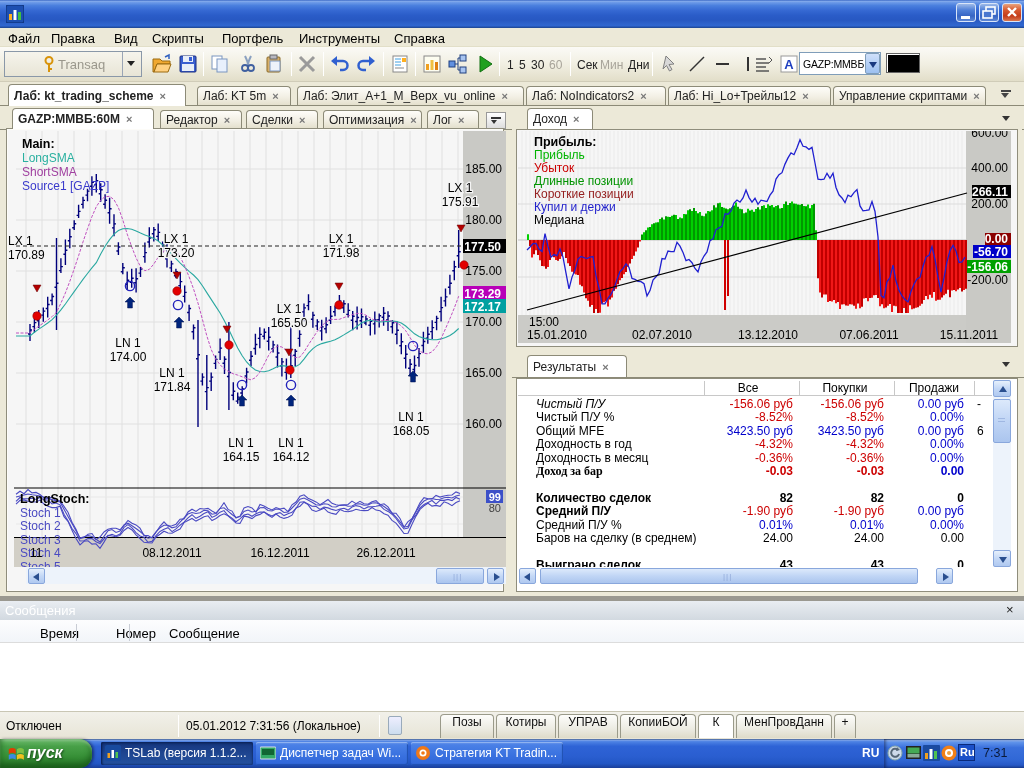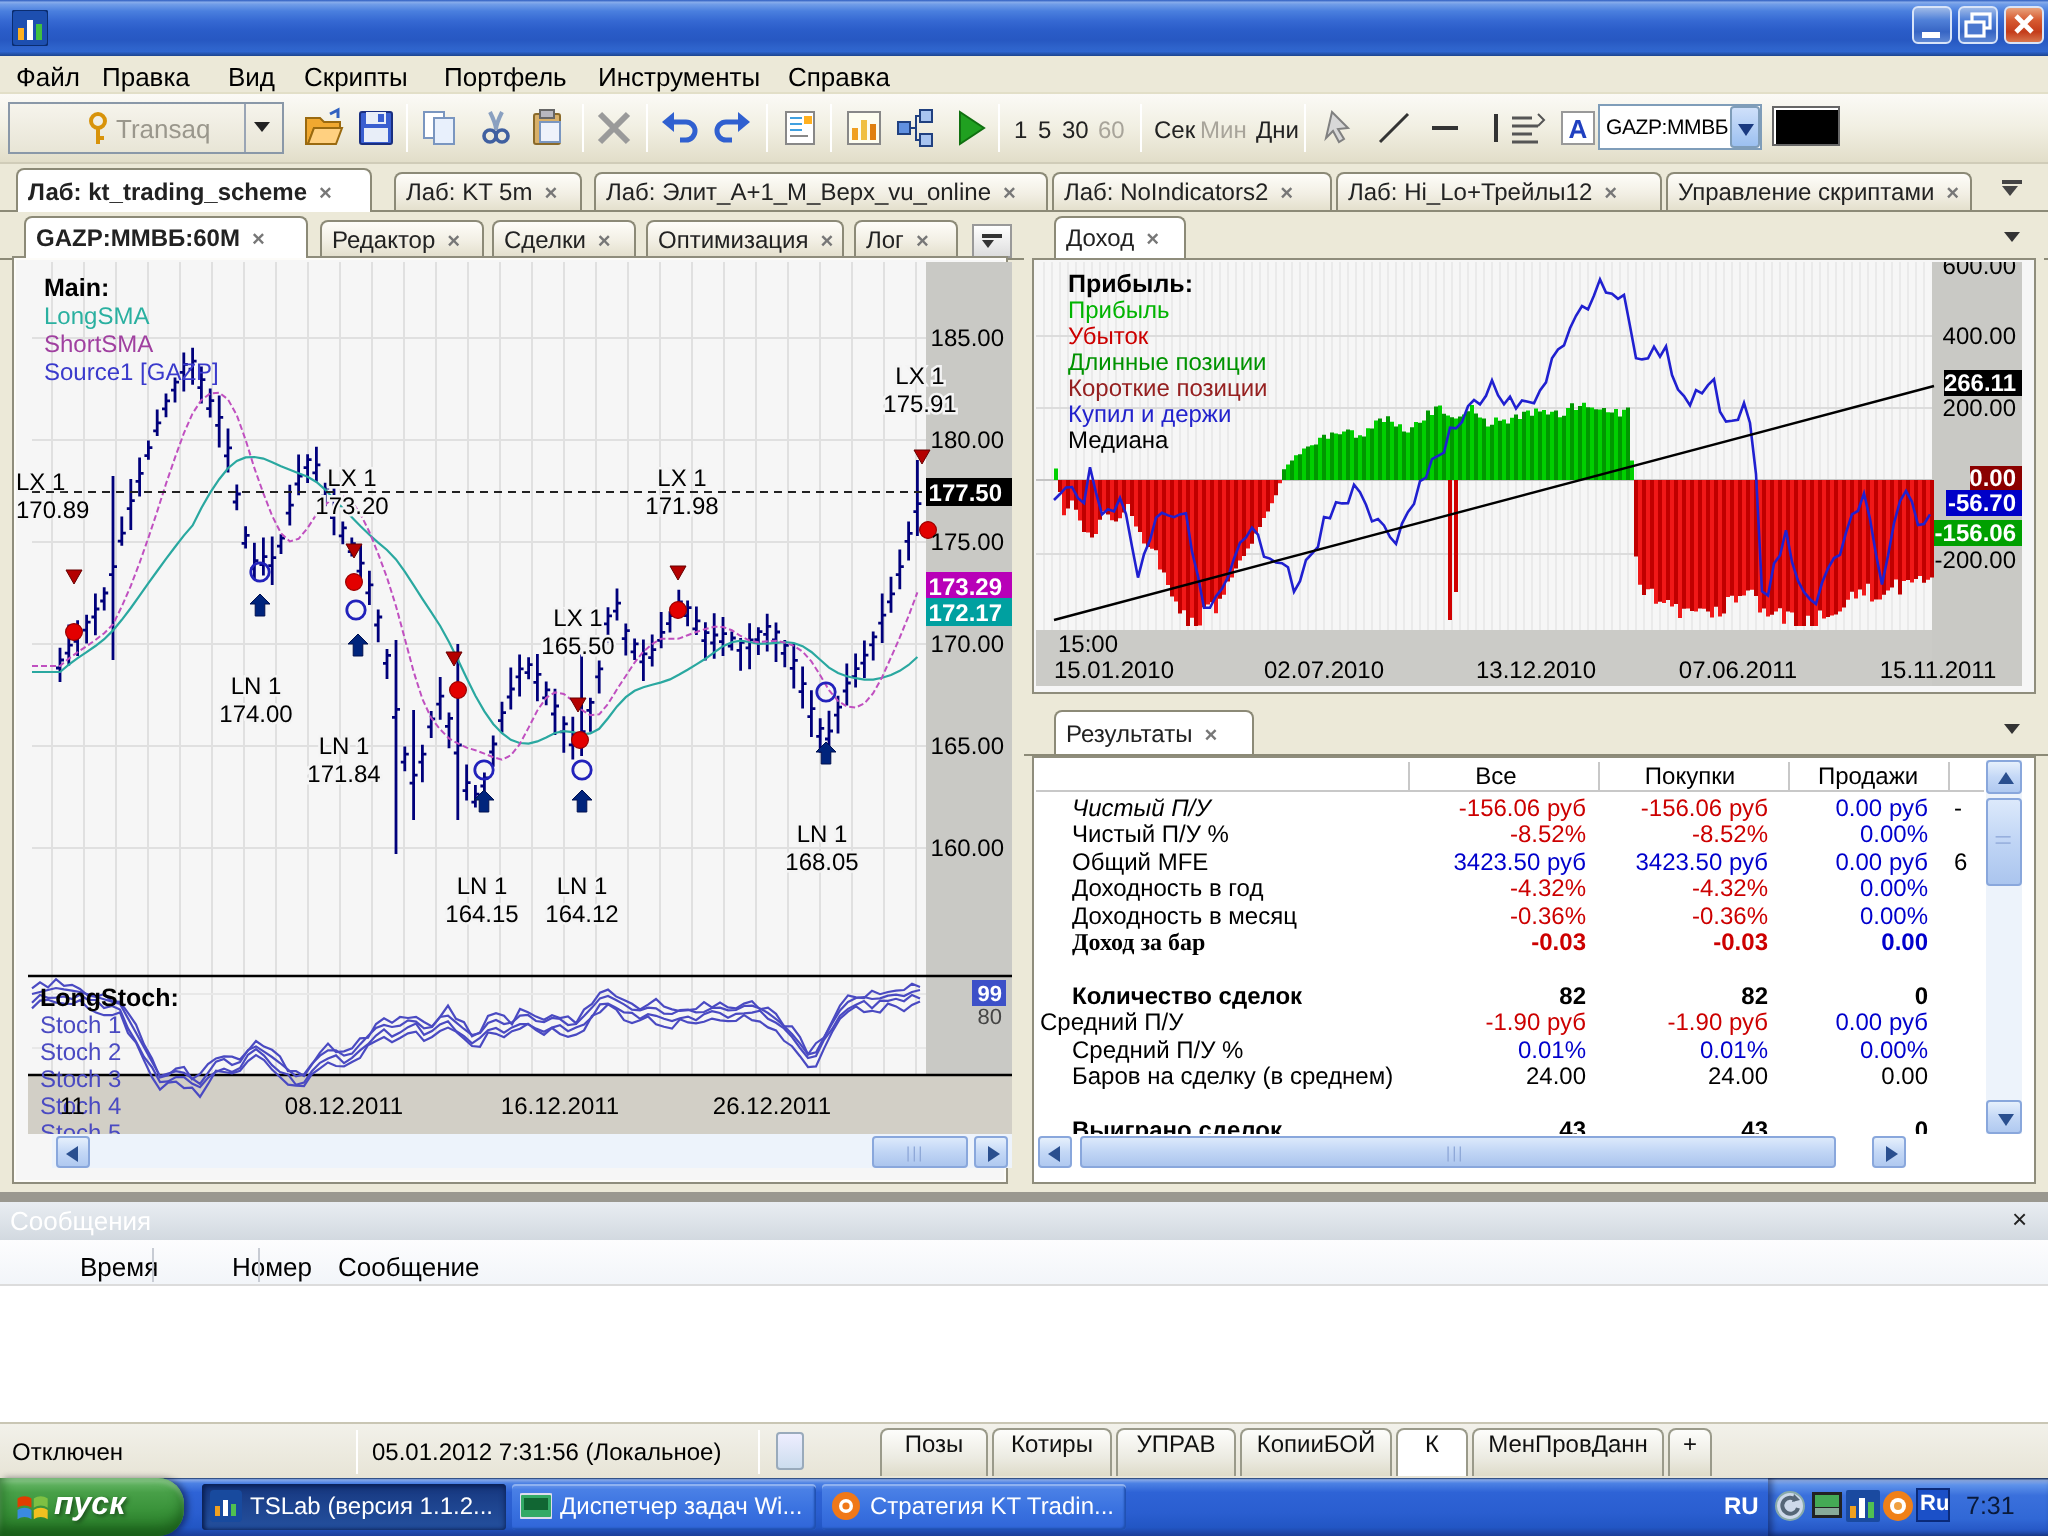--- a/index.html
+++ b/index.html
@@ -397,21 +397,21 @@
 <div class="rv red" style="left:764px;top:451px;width:120px;">-0.36%</div>
 <div class="rv blue" style="left:844px;top:451px;width:120px;">0.00%</div>
 <div class="trow" style="left:536px;top:464px;font-weight:bold;font-family:Liberation Serif, serif;">Доход за бар</div>
 <div class="rv red" style="left:673px;top:464px;width:120px;font-weight:bold;">-0.03</div>
 <div class="rv red" style="left:764px;top:464px;width:120px;font-weight:bold;">-0.03</div>
 <div class="rv blue" style="left:844px;top:464px;width:120px;font-weight:bold;">0.00</div>
 <div class="trow" style="left:536px;top:491px;font-weight:bold;">Количество сделок</div>
 <div class="rv " style="left:673px;top:491px;width:120px;font-weight:bold;">82</div>
 <div class="rv " style="left:764px;top:491px;width:120px;font-weight:bold;">82</div>
 <div class="rv " style="left:844px;top:491px;width:120px;font-weight:bold;">0</div>
-<div class="trow" style="left:520px;top:504px;">Средний П/У</div>
+<div class="trow" style="left:536px;top:504px;font-weight:bold;">Средний П/У</div>
 <div class="rv red" style="left:673px;top:504px;width:120px;">-1.90 руб</div>
 <div class="rv red" style="left:764px;top:504px;width:120px;">-1.90 руб</div>
 <div class="rv blue" style="left:844px;top:504px;width:120px;">0.00 руб</div>
 <div class="trow" style="left:536px;top:518px;">Средний П/У %</div>
 <div class="rv blue" style="left:673px;top:518px;width:120px;">0.01%</div>
 <div class="rv blue" style="left:764px;top:518px;width:120px;">0.01%</div>
 <div class="rv blue" style="left:844px;top:518px;width:120px;">0.00%</div>
 <div class="trow" style="left:536px;top:531px;">Баров на сделку (в среднем)</div>
 <div class="rv " style="left:673px;top:531px;width:120px;">24.00</div>
 <div class="rv " style="left:764px;top:531px;width:120px;">24.00</div>

